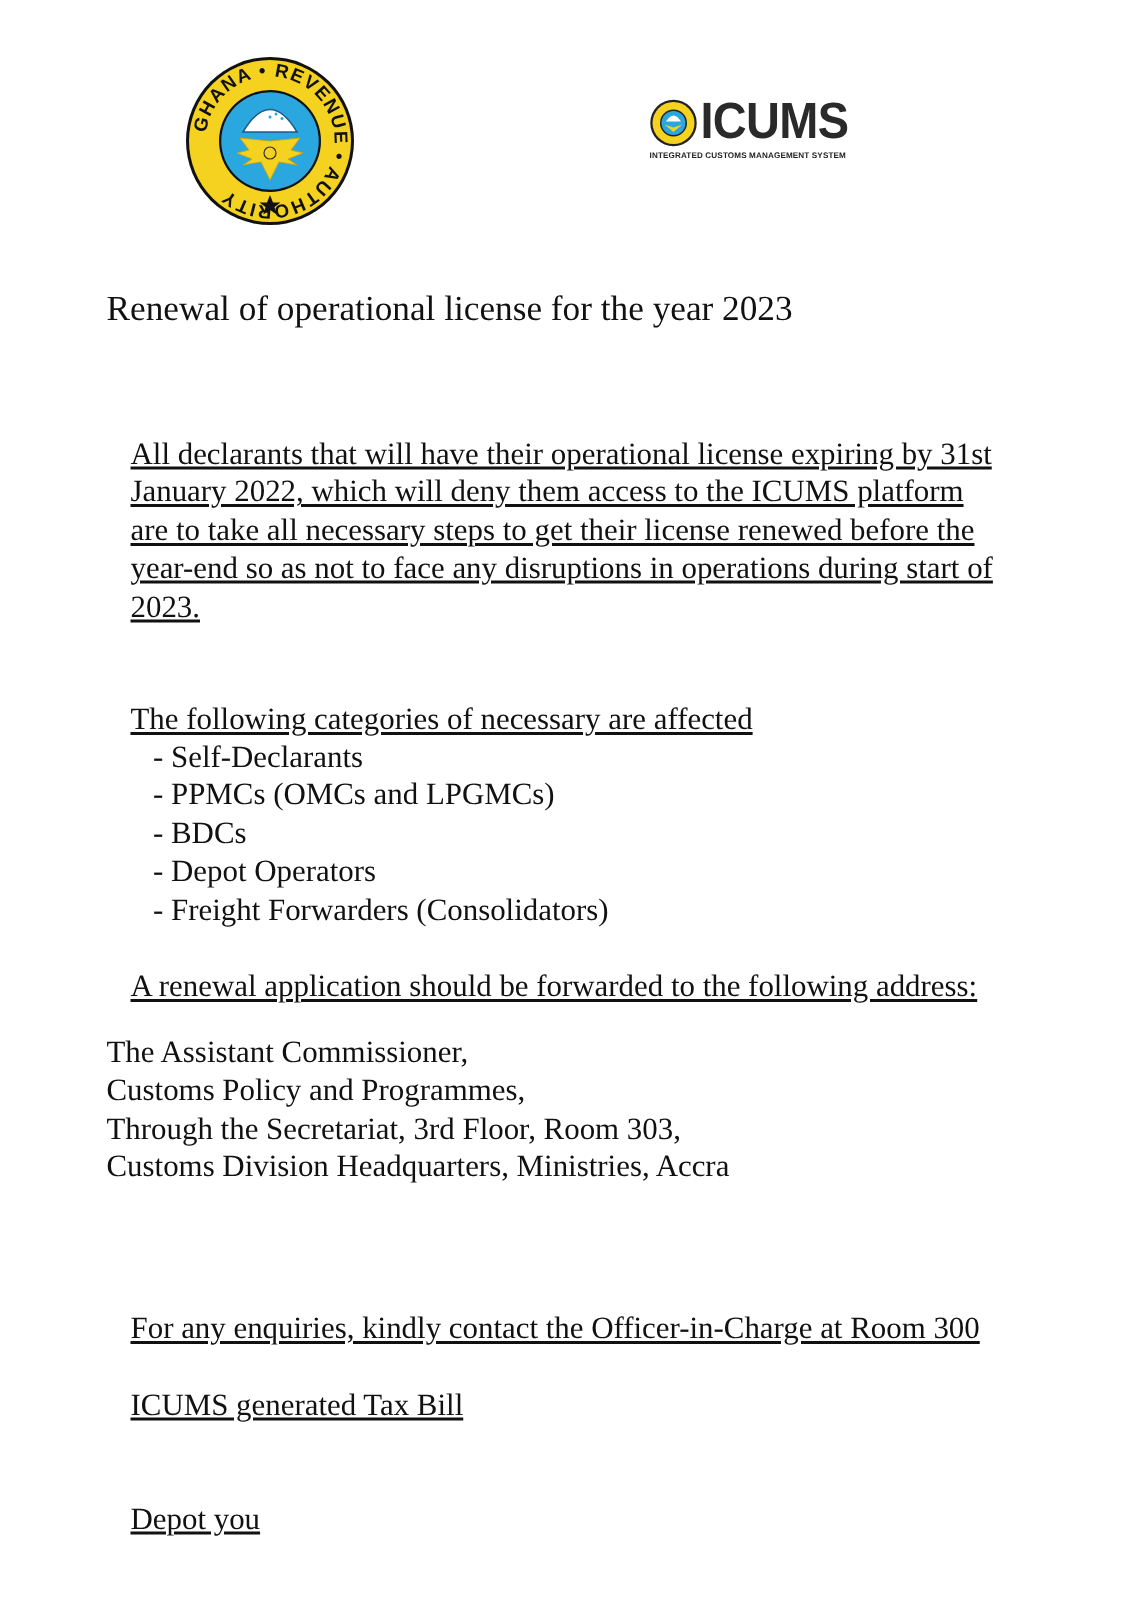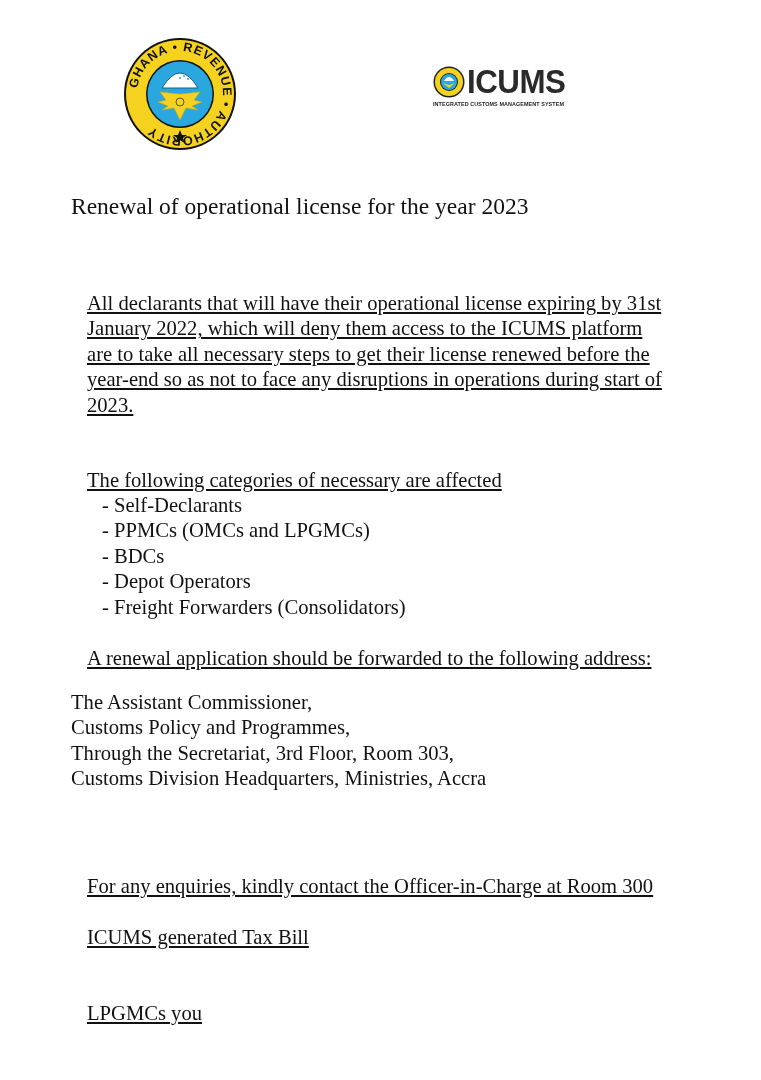--- a/index.html
+++ b/index.html
@@ -102,13 +102,13 @@
   <div>Through the Secretariat, 3rd Floor, Room 303,</div>
   <div>Customs Division Headquarters, Ministries, Accra</div>
 </div>
 
 <div class="txt p4">For any enquiries, kindly contact the Officer-in-Charge at Room 300</div>
 
 <div class="txt p5">
   <div>ICUMS generated Tax Bill</div>
 </div>
 
-<div class="txt p6">LPGMCs you</div>
+<div class="txt p6">Depot you</div>
 
 </body></html>

